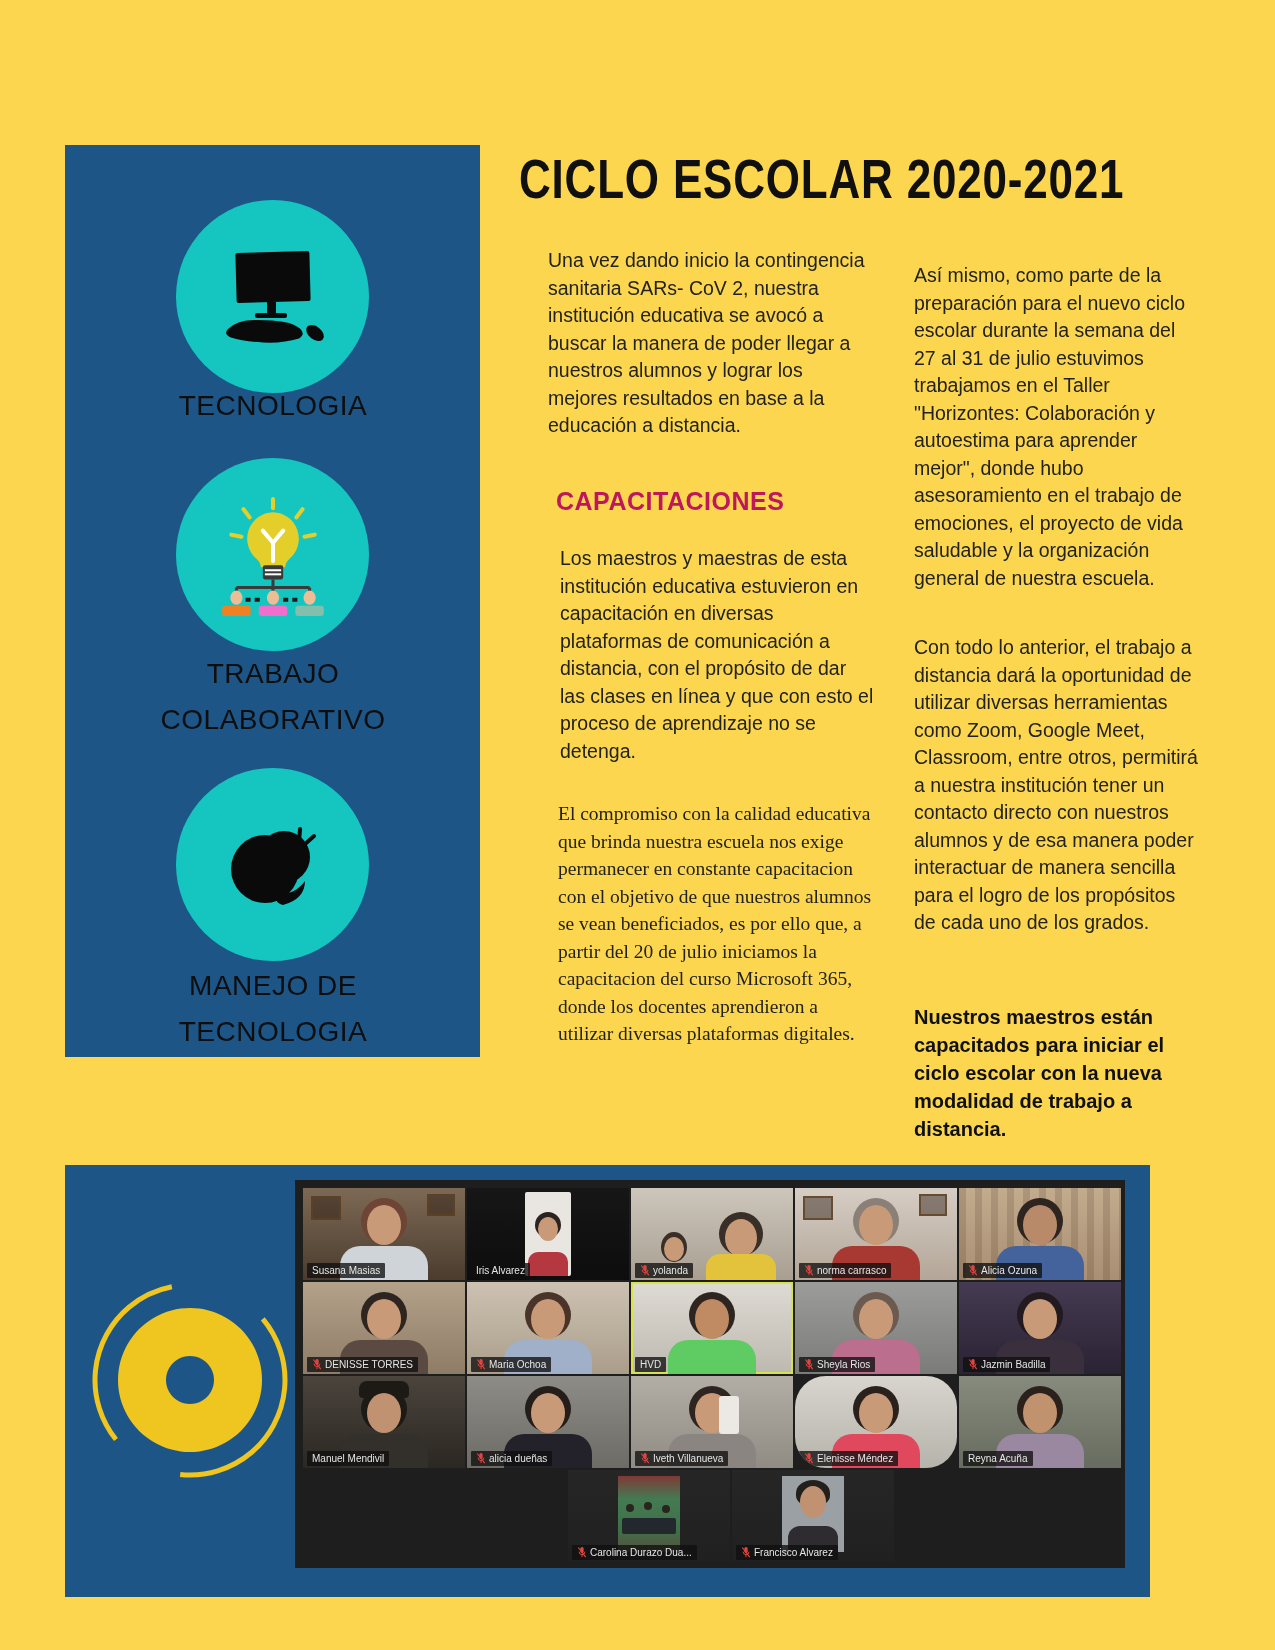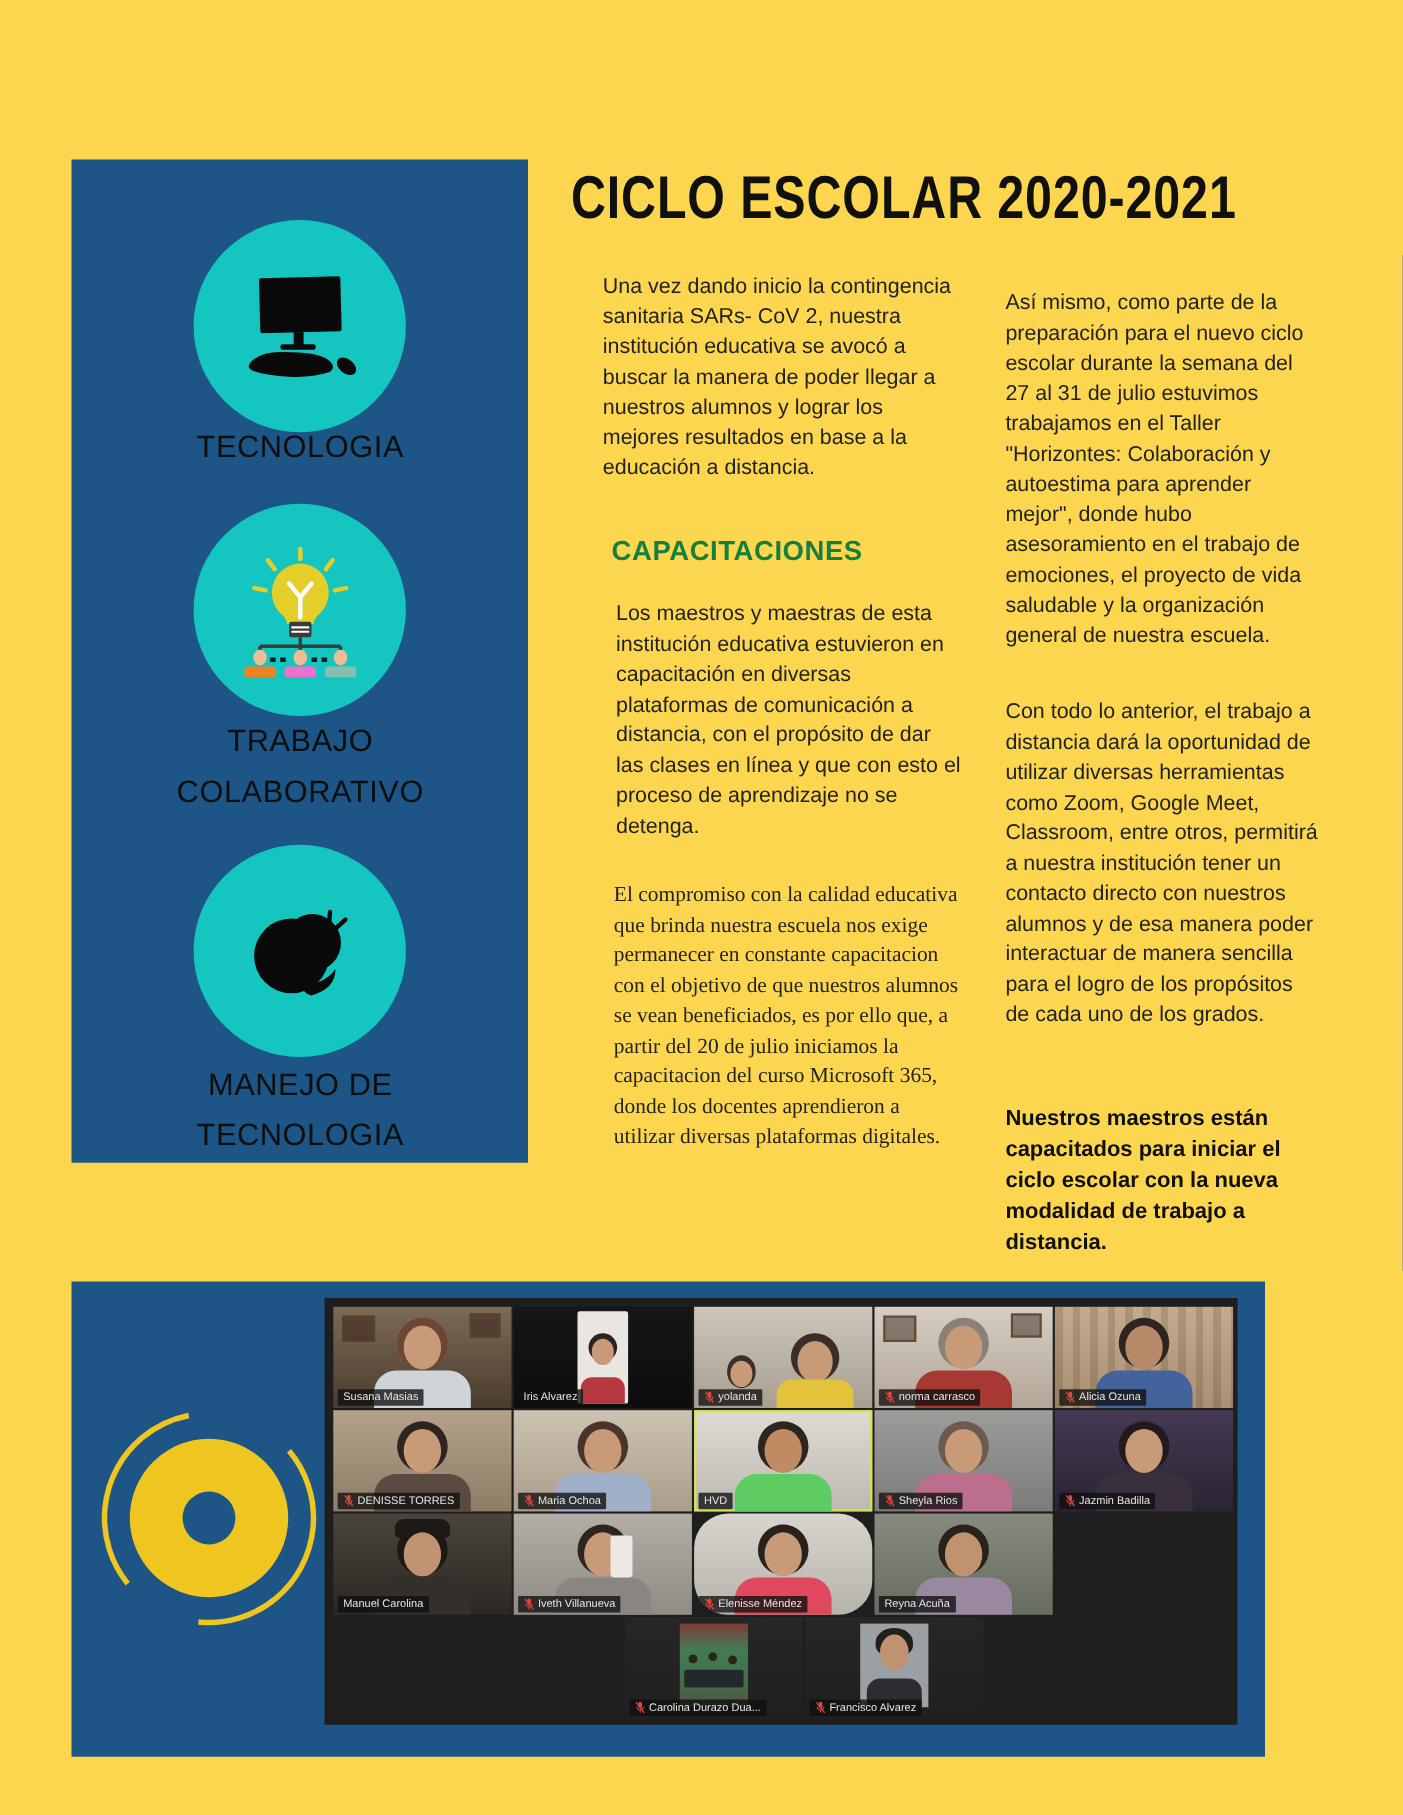--- a/index.html
+++ b/index.html
@@ -12,21 +12,21 @@
   .sidebar{position:absolute;left:65px;top:145px;width:415px;height:912px;background:var(--panel-blue,#1D5586);}
   .circle{position:absolute;left:111px;width:193px;height:193px;border-radius:50%;background:var(--icon-teal,#15C6C0);
           display:flex;align-items:center;justify-content:center;}
   .c1{top:55px}.c2{top:313px}.c3{top:623px}
   .flabel{position:absolute;left:38px;width:340px;text-align:center;font-size:28px;letter-spacing:.5px;
           color:#0e0e0e;line-height:46px;}
   .l1{top:238px}.l2{top:506px}.l3{top:818px}
   
   .p{position:absolute;margin:0;font-size:19.5px;line-height:27.5px;color:#222;}
   #lp1{left:548px;top:247px;width:322px;}
-  #lh{position:absolute;margin:0;left:556px;top:487px;font-size:25px;font-weight:bold;letter-spacing:.5px;color:#15803d;}
+  #lh{position:absolute;margin:0;left:556px;top:487px;font-size:25px;font-weight:bold;letter-spacing:.5px;color:#be185d;}
   #lp2{left:560px;top:545px;width:316px;}
   #lp3{left:558px;top:800px;width:318px;font-family:Liberation Serif, serif;}
   #rp1{left:914px;top:262px;width:284px;}
   #rp2{left:914px;top:634px;width:288px;}
   #rp3{left:914px;top:1003px;width:300px;font-weight:bold;font-size:20px;line-height:28px;color:#101010;}
   
   .bottom{position:absolute;left:65px;top:1165px;width:1085px;height:432px;background:var(--panel-blue,#1D5586);}
   .logo{position:absolute;left:25px;top:115px;}
   .zoomshot{position:absolute;left:230px;top:15px;width:830px;height:388px;background:var(--meeting-bg,#1E1E1E);}
   .zrow{position:absolute;left:8px;display:flex;gap:2px;}
@@ -253,21 +253,35 @@
             </div>
           </div>
         </div>
       <div class="zrow r3">
           <div class="tile" style="background: linear-gradient(rgb(74, 68, 60) 0%, rgb(43, 39, 34) 100%);">
             <div style="position: absolute; left: 58px; top: 10px; width: 46px; height: 46px; border-radius: 50%; background: rgb(29, 26, 22);"></div>
             <div style="position: absolute; left: 56px; top: 5px; width: 50px; height: 17px; border-radius: 8px 8px 4px 4px; background: rgb(29, 26, 22);"></div>
             <div style="position: absolute; left: 64px; top: 17px; width: 34px; height: 40px; border-radius: 50%; background: rgb(192, 146, 114);"></div>
             <div style="position: absolute; left: 37px; bottom: 0px; width: 88px; height: 34px; border-radius: 20px 20px 0px 0px; background: rgb(51, 48, 44);"></div>
             <div class="nlabel">
-              <span>Manuel Carolina</span>
+              <span>Manuel Mendivil</span>
+            </div>
+          </div>
+          <div class="tile" style="background: linear-gradient(rgb(142, 140, 134) 0%, rgb(109, 107, 102) 100%);">
+            <div style="position: absolute; left: 58px; top: 10px; width: 46px; height: 46px; border-radius: 50%; background: rgb(36, 29, 26);"></div>
+            <div style="position: absolute; left: 64px; top: 17px; width: 34px; height: 40px; border-radius: 50%; background: rgb(200, 154, 120);"></div>
+            <div style="position: absolute; left: 37px; bottom: 0px; width: 88px; height: 34px; border-radius: 20px 20px 0px 0px; background: rgb(35, 34, 42);"></div>
+            <div class="nlabel">
+              <svg width="10" height="13" viewBox="0 0 12 15">
+                <rect x="4" y="1" width="4" height="7" rx="2" fill="#E04540"></rect>
+                <path d="M2.5 6.5a3.5 3.5 0 0 0 7 0" fill="none" stroke="#E04540" stroke-width="1.2"></path>
+                <line x1="6" y1="10" x2="6" y2="13" stroke="#E04540" stroke-width="1.2"></line>
+                <line x1="1.5" y1="1.5" x2="10.5" y2="13" stroke="#E04540" stroke-width="1.4"></line>
+              </svg>
+              <span>alicia dueñas</span>
             </div>
           </div>
           <div class="tile" style="background: linear-gradient(rgb(178, 174, 166) 0%, rgb(144, 140, 132) 100%);">
             <div style="position: absolute; left: 58px; top: 10px; width: 46px; height: 46px; border-radius: 50%; background: rgb(46, 37, 33);"></div>
             <div style="position: absolute; left: 64px; top: 17px; width: 34px; height: 40px; border-radius: 50%; background: rgb(200, 154, 120);"></div>
             <div style="position: absolute; left: 37px; bottom: 0px; width: 88px; height: 34px; border-radius: 20px 20px 0px 0px; background: rgb(138, 133, 128);"></div>
             <div style="position: absolute; left: 88px; top: 20px; width: 20px; height: 38px; border-radius: 3px; background: rgb(236, 233, 228);"></div>
             <div class="nlabel">
               <svg width="10" height="13" viewBox="0 0 12 15">
                 <rect x="4" y="1" width="4" height="7" rx="2" fill="#E04540"></rect>

